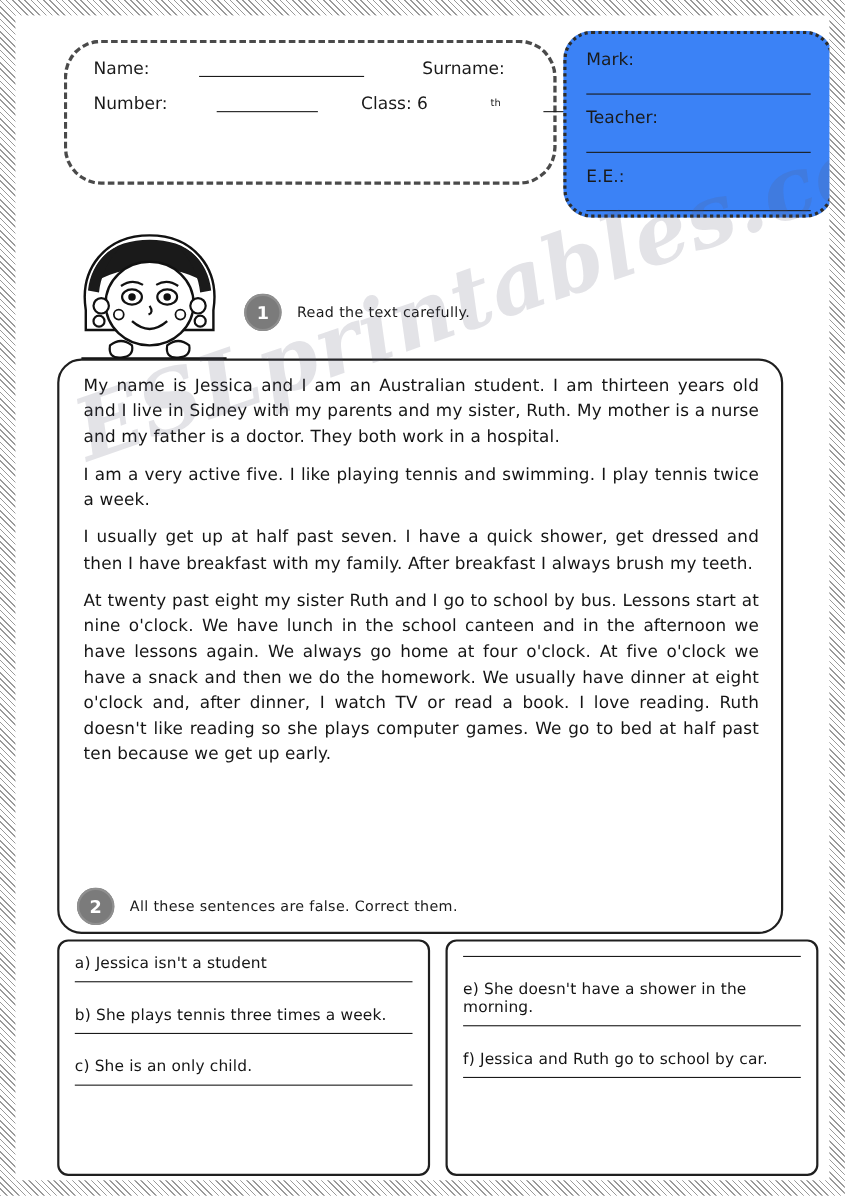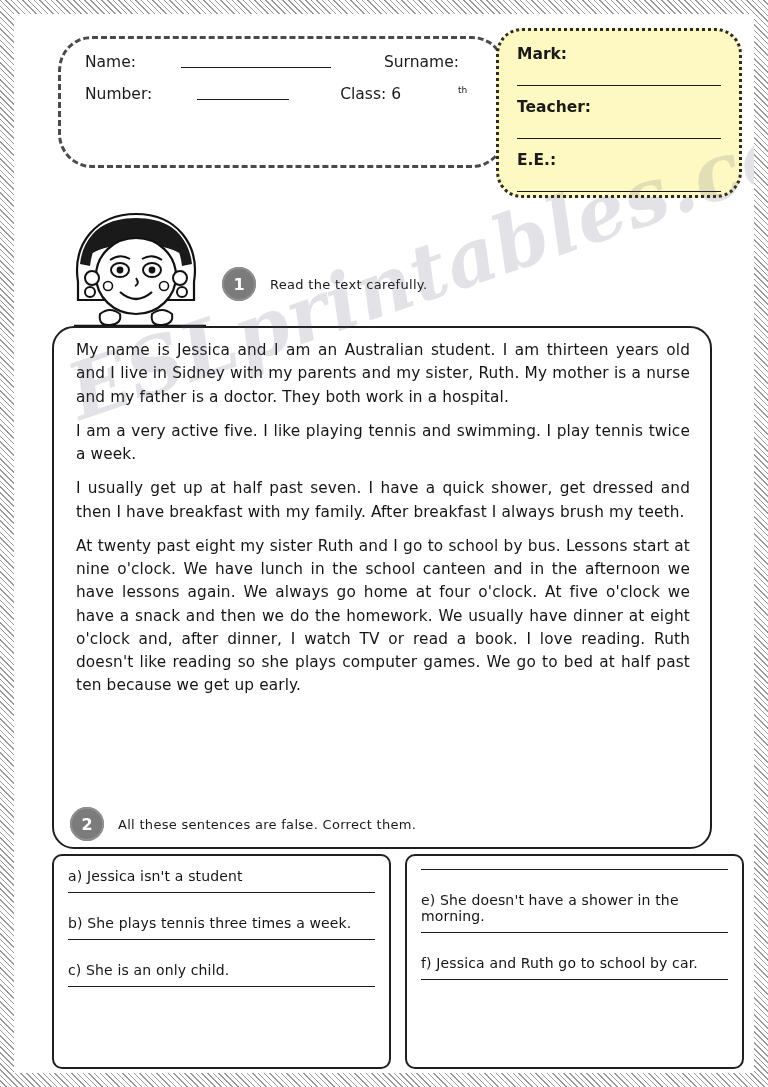--- a/index.html
+++ b/index.html
@@ -50,38 +50,37 @@
     width: 448px;
     height: 132px;
     border: 3px dashed #4a4a4a;
     border-radius: 34px;
     box-sizing: border-box;
     padding: 14px 20px 0 24px;
     background: #fff;
   }
   .mark-box {
     position: absolute;
-    left: 470px;
+    left: 486px;
     top: 4px;
     width: 246px;
     height: 170px;
     border: 3px dotted #2b2b2b;
     border-radius: 26px;
     box-sizing: border-box;
     padding: 14px 18px 0 18px;
-    background: #fef9c3;
-    font-weight: bold;
+    background: #3b82f6;
   }
 
   .fld {
     font-family: "DejaVu Sans", sans-serif;
     font-size: 15.5px;
     color: #1a1a1a;
     display: flex;
-    align-items: flex-start;
+    align-items: center;
     margin-bottom: 14px;
     white-space: nowrap;
     gap: 39px;
   }
   .fld .lbl { margin-right: 6px; }
   .rule {
     border-bottom: 1.4px solid #1a1a1a;
     height: 14px;
     flex: 0 0 auto;
   }
@@ -226,21 +225,21 @@
       <div class="id-box">
         <div class="fld">
           <span class="lbl">Name:</span>
           <span class="rule" style="width:150px"></span>
           <span class="lbl" style="margin-left:14px">Surname:</span>
           <span class="rule grow"></span>
         </div>
         <div class="fld">
           <span class="lbl">Number:</span>
           <span class="rule" style="width:92px"></span>
-          <span class="lbl" style="margin-left:12px">Class: 6</span>
+          <span class="lbl" style="">Class: 6</span>
             <span class="sup">th</span>
           <span class="rule" style="width:52px"></span>
         </div>
       </div>
 
       <div class="mark-box">
         <div class="fld">Mark:</div>
         <div class="mrule"></div>
         <div class="fld">Teacher:</div>
         <div class="mrule"></div>

